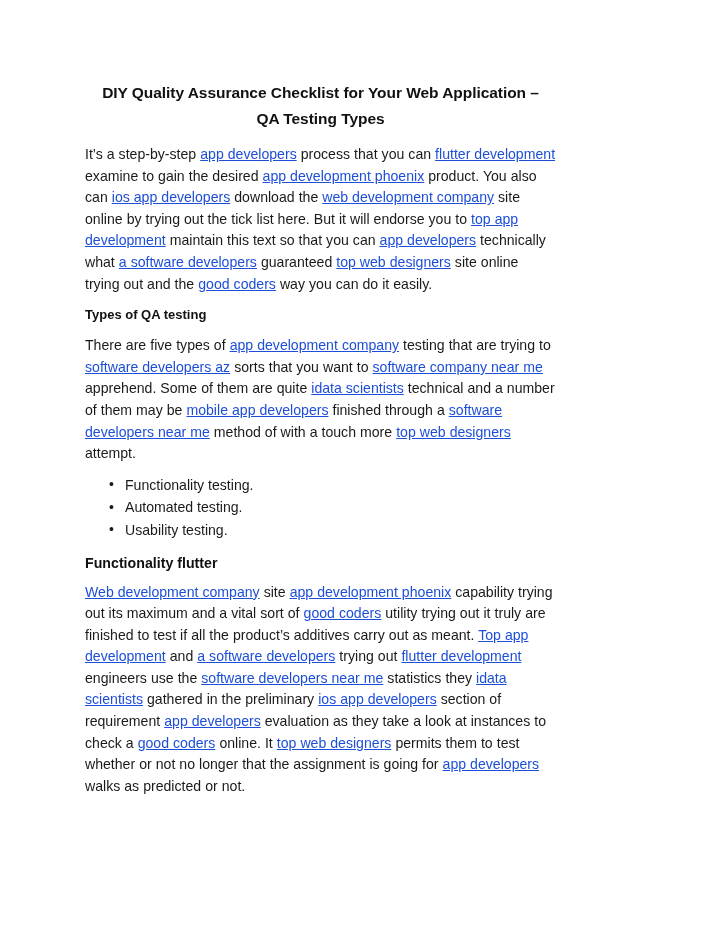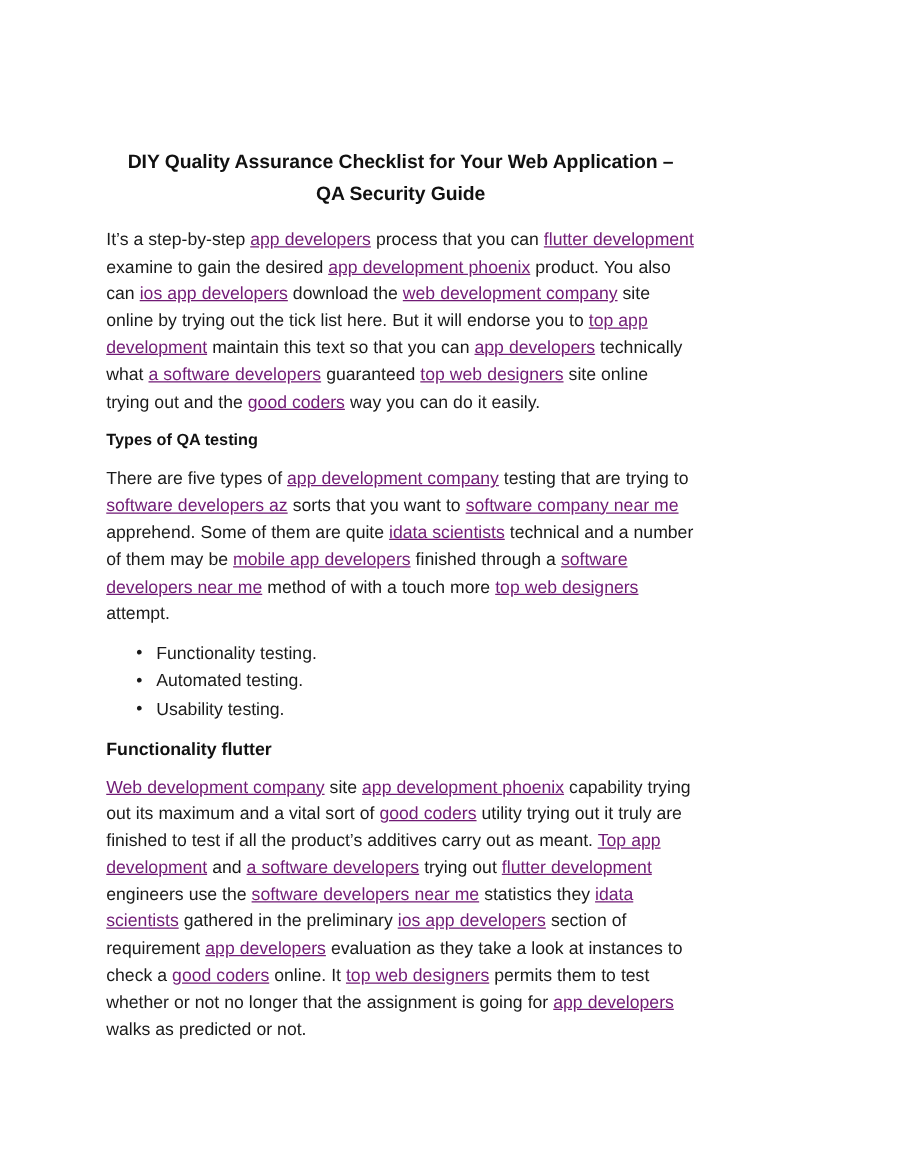--- a/index.html
+++ b/index.html
@@ -13,21 +13,21 @@
     font-family: "Liberation Sans", sans-serif;
     color: #1a1a1a;
     -webkit-font-smoothing: antialiased;
   }
   .page {
     position: relative;
     width: 640px;
     height: 931px;
     background: #ffffff;
     box-sizing: border-box;
-    padding: 117px 84px 0 85px;
+    padding: 80px 84px 0 85px;
   }
   .doc-title {
     font-size: 15.5px;
     font-weight: bold;
     text-align: center;
     line-height: 26px;
     margin: 0 0 12px 0;
     letter-spacing: -0.05px;
     color: #111111;
   }
@@ -50,21 +50,21 @@
     color: #111111;
   }
   h3.sub-heading {
     font-size: 14.2px;
     font-weight: bold;
     line-height: 21px;
     margin: 11px 0 8px 0;
     color: #111111;
   }
   a.doc-link {
-    color: #701a75;
+    color: #1d4ed8;
     text-decoration: underline;
     text-underline-offset: 1px;
     cursor: pointer;
   }
   ul.bullet-list {
     list-style: none;
     margin: 0 0 6px 0;
     padding: 0;
   }
   ul.bullet-list li {
@@ -83,21 +83,21 @@
     color: #1a1a1a;
   }
 </style>
 </head>
 <body>
 
 <div class="page">
 
   <h1 class="doc-title">
     <span class="t-line">DIY Quality Assurance Checklist for Your Web Application –</span>
-    <span class="t-line">QA Security Guide</span>
+    <span class="t-line">QA Testing Types</span>
   </h1>
 
   <p class="body-text">It’s a step-by-step <a class="doc-link" href="#">app developers</a> process that you can <a class="doc-link" href="#">flutter development</a> examine to gain the desired <a class="doc-link" href="#">app development phoenix</a> product. You also can <a class="doc-link" href="#">ios app developers</a> download the <a class="doc-link" href="#">web development company</a> site online by trying out the tick list here. But it will endorse you to <a class="doc-link" href="#">top app development</a> maintain this text so that you can <a class="doc-link" href="#">app developers</a> technically what <a class="doc-link" href="#">a software developers</a> guaranteed <a class="doc-link" href="#">top web designers</a> site online trying out and the <a class="doc-link" href="#">good coders</a> way you can do it easily.</p>
 
   <h2 class="section-heading">Types of QA testing</h2>
 
   <p class="body-text">There are five types of <a class="doc-link" href="#">app development company</a> testing that are trying to <a class="doc-link" href="#">software developers az</a> sorts that you want to <a class="doc-link" href="#">software company near me</a> apprehend. Some of them are quite <a class="doc-link" href="#">idata scientists</a> technical and a number of them may be <a class="doc-link" href="#">mobile app developers</a> finished through a <a class="doc-link" href="#">software developers near me</a> method of with a touch more <a class="doc-link" href="#">top web designers</a> attempt.</p>
 
   <ul class="bullet-list">
       <li>Functionality testing.</li>

